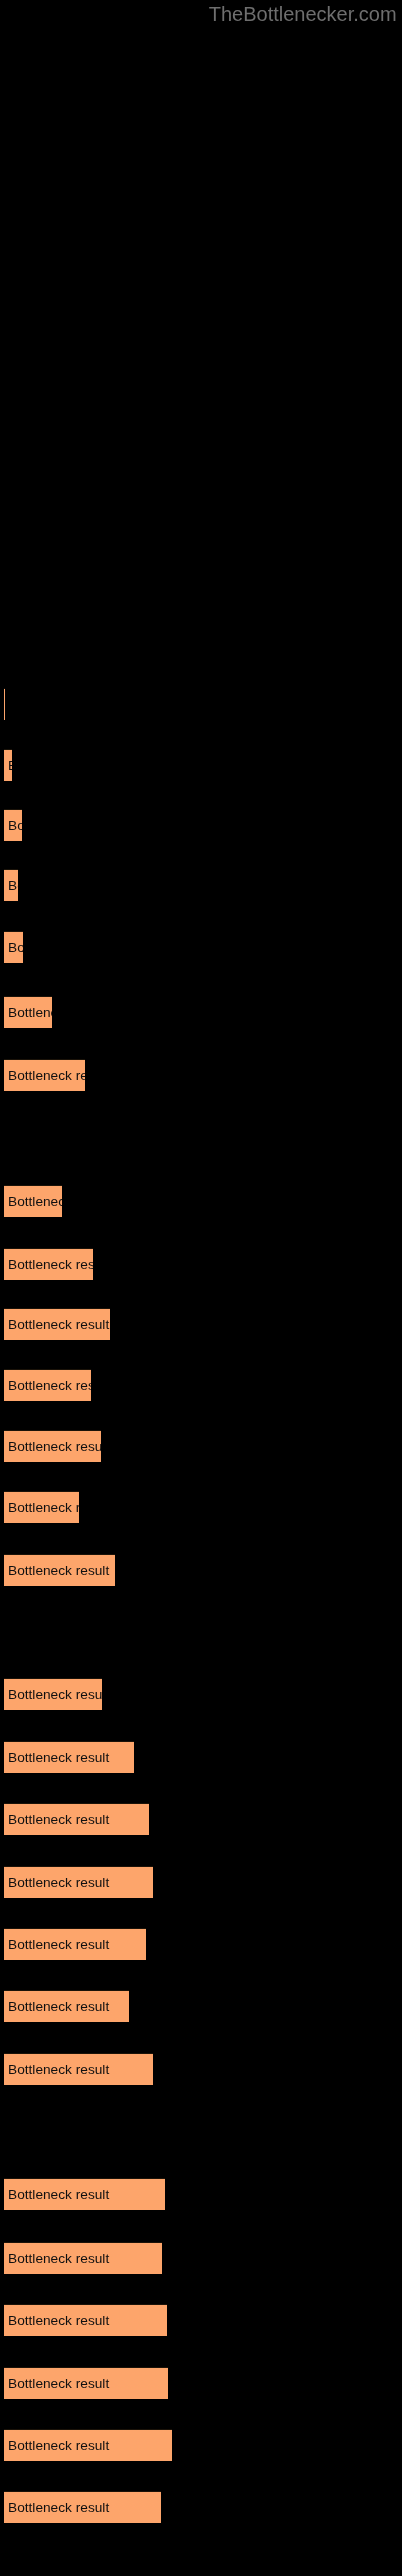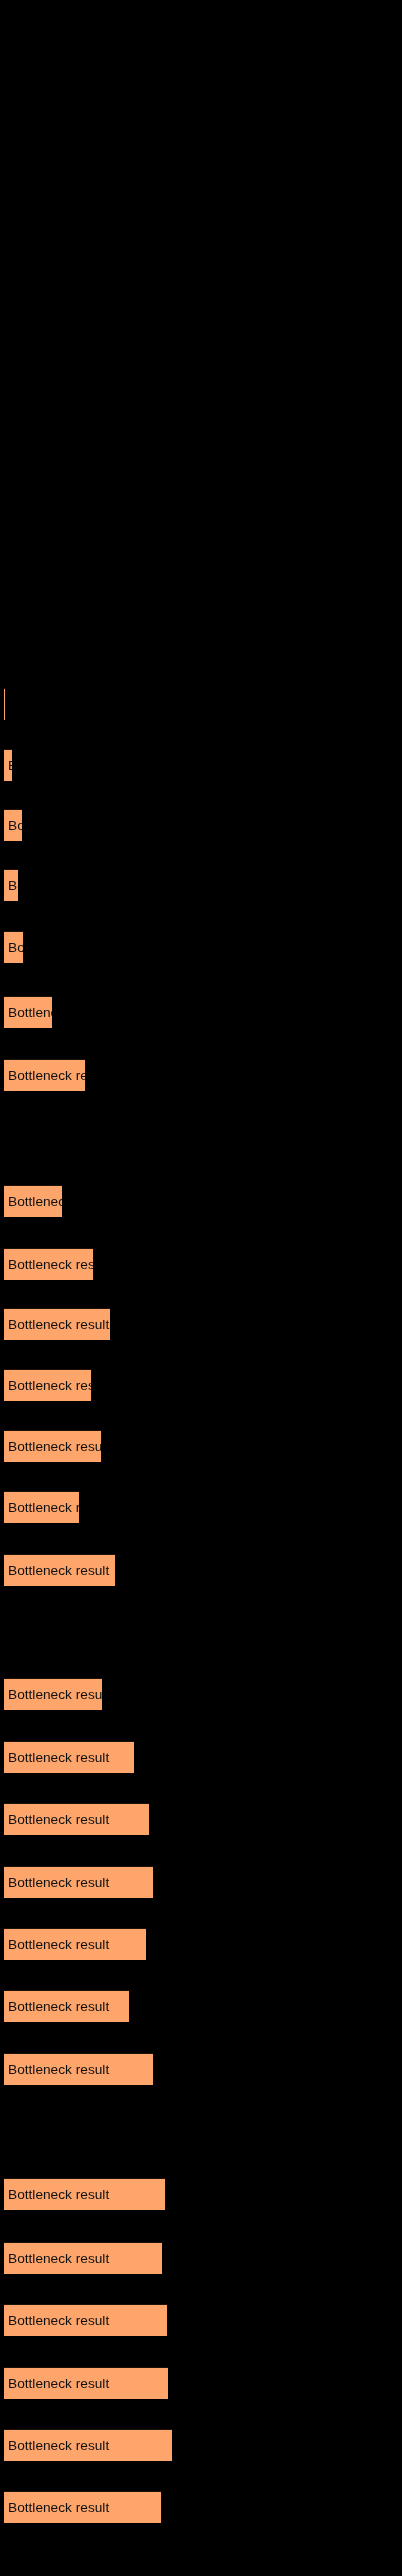--- a/index.html
+++ b/index.html
@@ -215,15 +215,16 @@
           <span class="bar-label" style="color: rgb(16, 16, 16);">Bottleneck result</span>
         </div>
       </div>
       <div class="bar-row" style="top: 2491px;">
         <div class="bar" style="width: 157px; height: 32px; background: rgb(253, 165, 107); border-top: 1.6px solid rgb(26, 18, 8);">
           <span class="bar-label" style="color: rgb(16, 16, 16);">Bottleneck result</span>
         </div>
       </div>
     </div>
 
+  <div id="watermark">TheBottlenecker.com</div>
 
 </div>
 
 
 </body></html>

